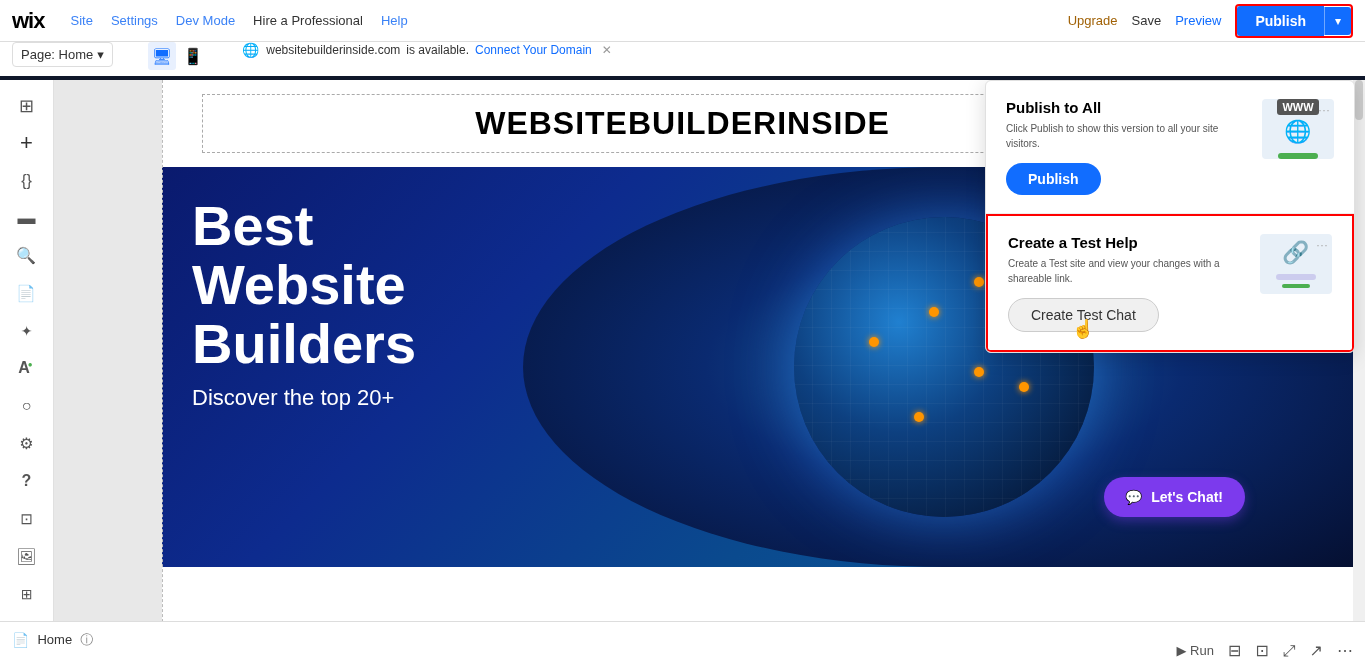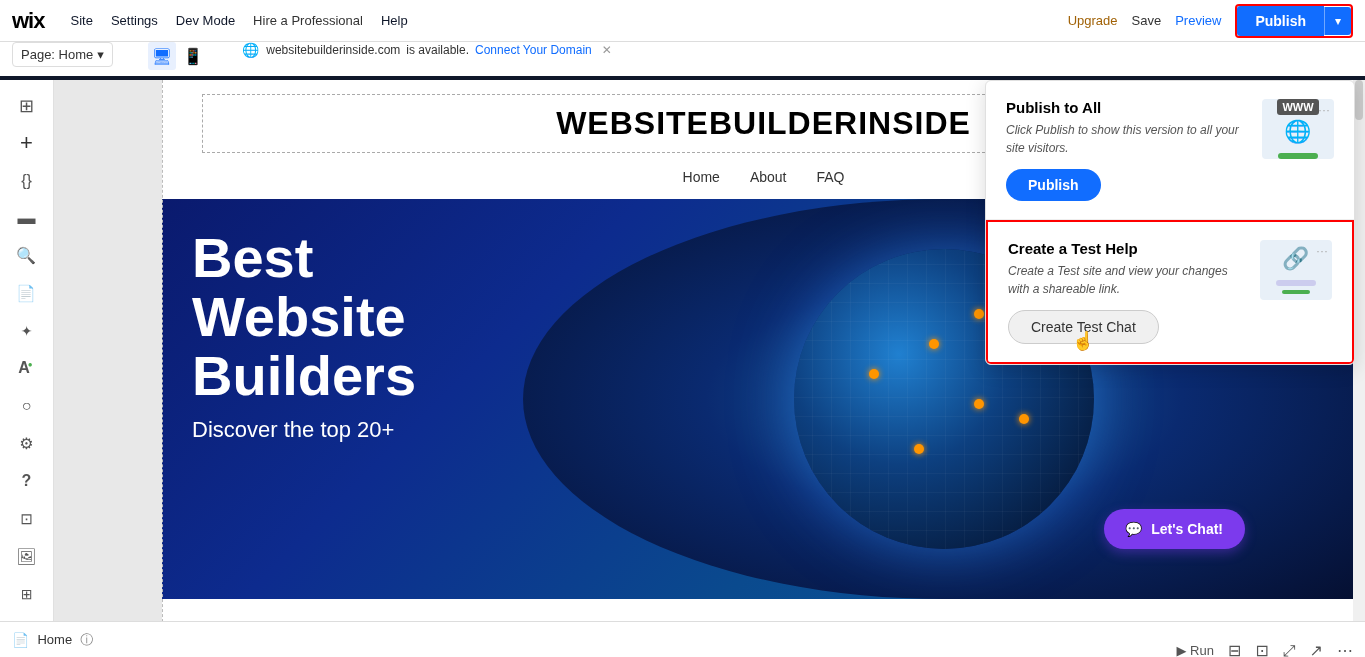--- a/index.html
+++ b/index.html
@@ -5,21 +5,21 @@
     * { box-sizing: border-box; margin: 0; padding: 0; }
     body { font-family: 'Helvetica Neue', Arial, sans-serif; font-size: 14px; background: #f0f0f0; overflow: hidden; width: 1365px; height: 657px; }
 
     
     .top-nav {
       display: flex; align-items: center; height: 42px;
       background: #fff; border-bottom: 1px solid #ddd;
       padding: 0 12px; gap: 18px; position: relative; z-index: 100;
     }
     .wix-logo { font-size: 22px; font-weight: 900; color: #000; letter-spacing: -1px; margin-right: 8px; }
-    .nav-item { font-size: 13px; color: #0f172a; cursor: pointer; white-space: nowrap; }
+    .nav-item { font-size: 13px; color: #3b82f6; cursor: pointer; white-space: nowrap; }
     .nav-hire { color: #333; }
     .nav-help { position: relative; }
     .nav-right { margin-left: auto; display: flex; align-items: center; gap: 14px; }
     .btn-upgrade { font-size: 13px; color: #a16207; cursor: pointer; }
     .btn-save { font-size: 13px; color: #333; cursor: pointer; }
     .btn-preview { font-size: 13px; color: #116dff; cursor: pointer; }
     .publish-group { display: flex; align-items: center; border: 2px solid red; border-radius: 4px; }
     .btn-publish {
       background: #116dff; color: #fff; border: none; border-radius: 3px 0 0 3px;
       padding: 7px 18px; font-size: 14px; font-weight: 600; cursor: pointer;
@@ -57,21 +57,21 @@
     .sidebar-icon { width: 36px; height: 36px; display: flex; align-items: center; justify-content: center; border-radius: 6px; cursor: pointer; font-size: 18px; color: #555; }
     .sidebar-icon.add { color: #333; }
 
     
     .editor-area { flex: 1; background: #e8e8e8; position: relative; overflow: hidden; }
 
     
     .canvas { position: absolute; left: 108px; right: 0; top: 0; bottom: 0; background: #fff; }
 
     
-    .site-header { background: #fff; padding: 14px 40px; display: flex; flex-direction: column; align-items: center; }
+    .site-header { background: #fff; padding: 14px 40px; display: flex; flex-direction: row; align-items: center; }
     .site-title { font-size: 32px; font-weight: 900; color: #000; letter-spacing: 1px; text-align: center; padding: 10px 0; border: 1px dashed #aaa; width: 100%; text-align: center; }
     .site-nav { display: flex; gap: 30px; margin-top: 16px; }
     .site-nav-item { font-size: 14px; color: #333; cursor: pointer; }
 
     
     .hero {
       width: 100%; height: 400px; position: relative; overflow: hidden;
       background: linear-gradient(135deg, #0a1a6e 0%, #0d2b8e 30%, #0a4a8e 60%, #0d5ba0 100%);
     }
     .hero-globe {
@@ -101,21 +101,21 @@
     
     .publish-panel {
       position: absolute; right: 10px; top: 0; width: 370px;
       background: #fff; border: 1px solid #e0e0e0; border-radius: 6px;
       box-shadow: 0 4px 20px rgba(0,0,0,0.15); z-index: 200; overflow: hidden;
     }
     .publish-section { padding: 18px 20px; border-bottom: 1px solid #eee; display: flex; gap: 14px; align-items: flex-start; }
     .publish-section:last-child { border-bottom: none; border: 2px solid red; border-radius: 0 0 4px 4px; }
     .publish-info { flex: 1; }
     .publish-section-title { font-size: 15px; font-weight: 700; color: #000; margin-bottom: 5px; }
-    .publish-section-desc { font-size: 12px; color: #555; line-height: 1.5; margin-bottom: 12px; font-style: italic; }
+    .publish-section-desc { font-size: 10px; color: #555; line-height: 1.5; margin-bottom: 12px; }
     .btn-publish-action {
       background: #116dff; color: #fff; border: none; border-radius: 20px;
       padding: 8px 22px; font-size: 14px; font-weight: 600; cursor: pointer;
     }
     .btn-create-test {
       background: #f0f0f0; color: #333; border: 1px solid #ccc; border-radius: 20px;
       padding: 8px 22px; font-size: 14px; cursor: pointer;
     }
     .publish-thumb {
       width: 72px; height: 60px; background: #e8f0f8; border-radius: 4px;

